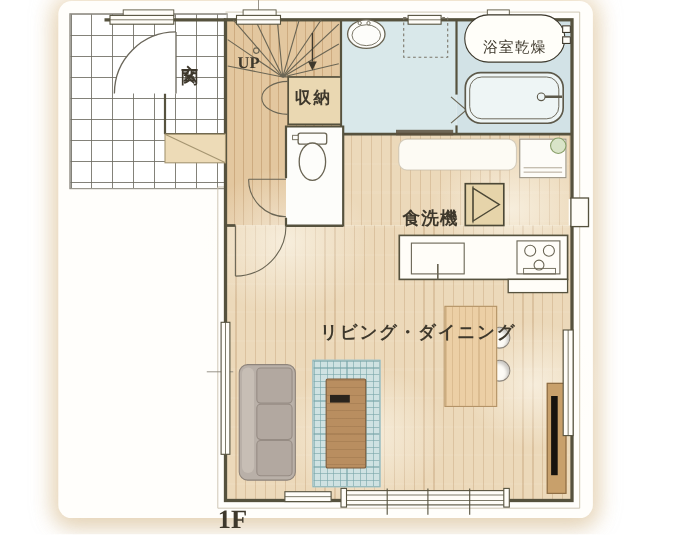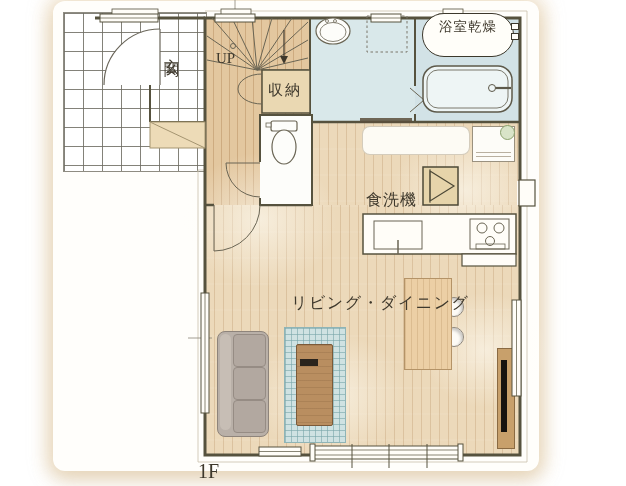--- a/index.html
+++ b/index.html
@@ -36,30 +36,30 @@
   .chair{width:18px;height:18px;border-radius:50%;background:#fdfbf6;border:1.5px solid #8d867c;
          box-shadow:inset -2px 2px 3px rgba(0,0,0,.2);}
   .tvboard{left:497px;top:348px;width:16px;height:99px;background:#c8a06b;border:1px solid #8a6a42;}
   .tv{left:501px;top:360px;width:6px;height:72px;background:#16120e;}
   .fridge{left:472px;top:126px;width:41px;height:34px;background:#fdfcf8;border:1px solid #9a917f;}
   .fridge .l1{position:absolute;left:3px;right:3px;bottom:8px;height:1px;background:#b9b0a0;}
   .fridge .l2{position:absolute;left:3px;right:3px;bottom:4px;height:1px;background:#b9b0a0;}
   .plant{left:500px;top:125px;width:13px;height:13px;border-radius:50%;background:#d9e4c8;border:1px solid #8aa06b;}
   .counterback{left:362px;top:126px;width:106px;height:27px;background:#fdfbf4;border:1px solid rgba(150,135,105,.4);border-radius:8px;}
   
-  .lbl{white-space:nowrap;line-height:1.1;}
+  .lbl{white-space:nowrap;line-height:1.1;font-weight:bold;}
   .entrance{left:163px;top:46px;font-size:15px;letter-spacing:5px;writing-mode:vertical-rl;}
   .up{left:216px;top:50px;font-size:15px;}
   .storage{left:268px;top:82px;font-size:15px;letter-spacing:2px;}
   .dish{left:366px;top:191px;font-size:16px;letter-spacing:1px;}
   .livdin{left:291px;top:294px;font-size:16px;letter-spacing:1.5px;}
   .ldksize{left:292px;top:309px;font-size:27px;letter-spacing:1px;}
-  .floorlbl{left:198px;top:460px;font-size:20px;}
+  .floorlbl{left:198px;top:460px;font-size:24px;}
   .capsule{left:422px;top:13px;width:92px;height:44px;border:1.5px solid #3c382c;border-radius:23px;
-           background:#fffef9;text-align:center;font-size:13.5px;letter-spacing:1px;padding-top:4px;box-sizing:border-box;}
+           background:#fffef9;text-align:center;font-size:13.5px;letter-spacing:1px;padding-top:20px;box-sizing:border-box;}
   .clip{width:6px;height:5px;background:#fffef9;border:1px solid #3c382c;}
 </style>
 </head>
 <body>
 
 <div class="stage">
 
   <div class="abs card"></div>
 
   <div class="abs tile"></div>

